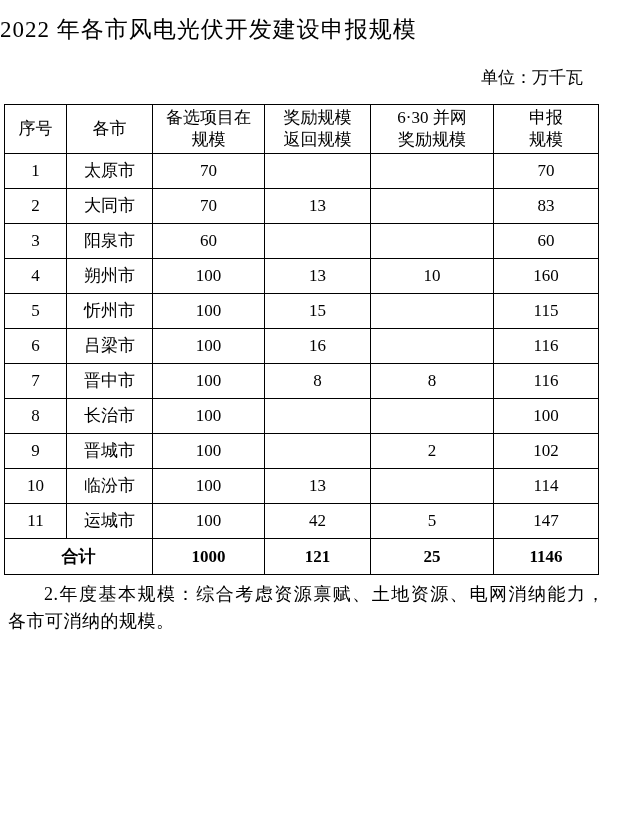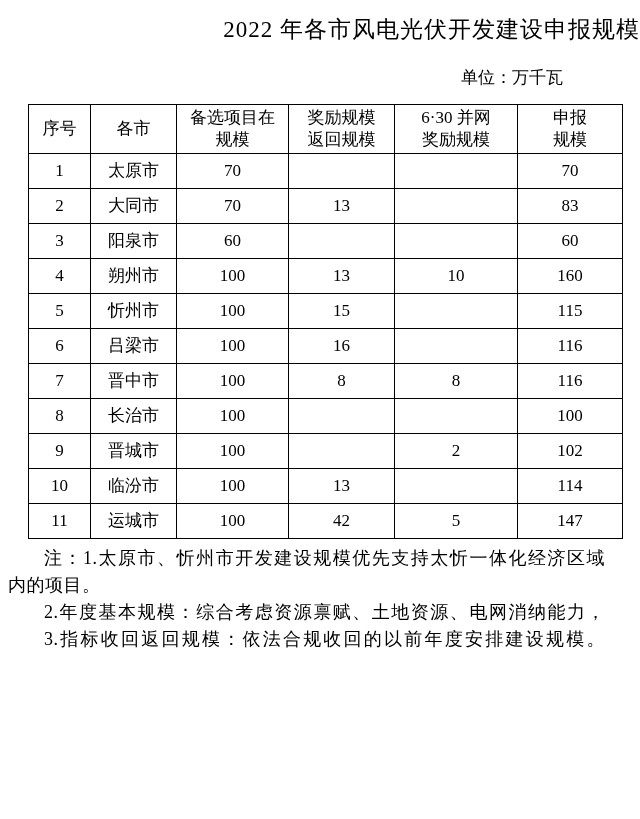--- a/index.html
+++ b/index.html
@@ -11,35 +11,35 @@
   }
   .page {
     position: relative;
     width: 640px;
     height: 819px;
     background: #ffffff;
     overflow: hidden;
   }
   .doc-title {
     margin: 16px 0 0 0;
-    text-align: right;
+    text-align: left;
     font-size: 23px;
     font-weight: normal;
     letter-spacing: 1px;
     line-height: 28px;
   }
   .unit-line {
     margin-top: 24px;
-    padding-right: 77px;
+    padding-right: 57px;
     text-align: right;
     font-size: 17px;
     line-height: 20px;
   }
   table.report-table {
-    margin: 16px 0 0 28px;
+    margin: 16px 0 0 4px;
     width: 594px;
     border-collapse: collapse;
     table-layout: fixed;
     border: 1.5px solid #000000;
   }
   .report-table th, .report-table td {
     border: 1px solid #000000;
     text-align: center;
     vertical-align: middle;
     padding: 0;
@@ -192,29 +192,30 @@
         <td>114</td>
       </tr>
       <tr>
         <td>11</td>
         <td>运城市</td>
         <td>100</td>
         <td>42</td>
         <td>5</td>
         <td>147</td>
       </tr>
+      <tr class="total-row">
+        <td colspan="2">合计</td>
+        <td>1000</td>
+        <td>121</td>
+        <td>25</td>
+        <td>1146</td>
+      </tr>
     </tbody>
   </table>
 
   <div class="notes">
     <div>
-      <div class="note-line first full">注：1.太原市、忻州市开发建设规模优先支持太忻一体化经济区域</div>
-      <div class="note-line">内的项目。</div>
-    </div>
-    <div>
       <div class="note-line first full">2.年度基本规模：综合考虑资源禀赋、土地资源、电网消纳能力，</div>
-    </div>
-    <div>
-      <div class="note-line first full">3.指标收回返回规模：依法合规收回的以前年度安排建设规模。</div>
+      <div class="note-line">各市可消纳的规模。</div>
     </div>
   </div>
 
 </div>
 
 </body></html>

